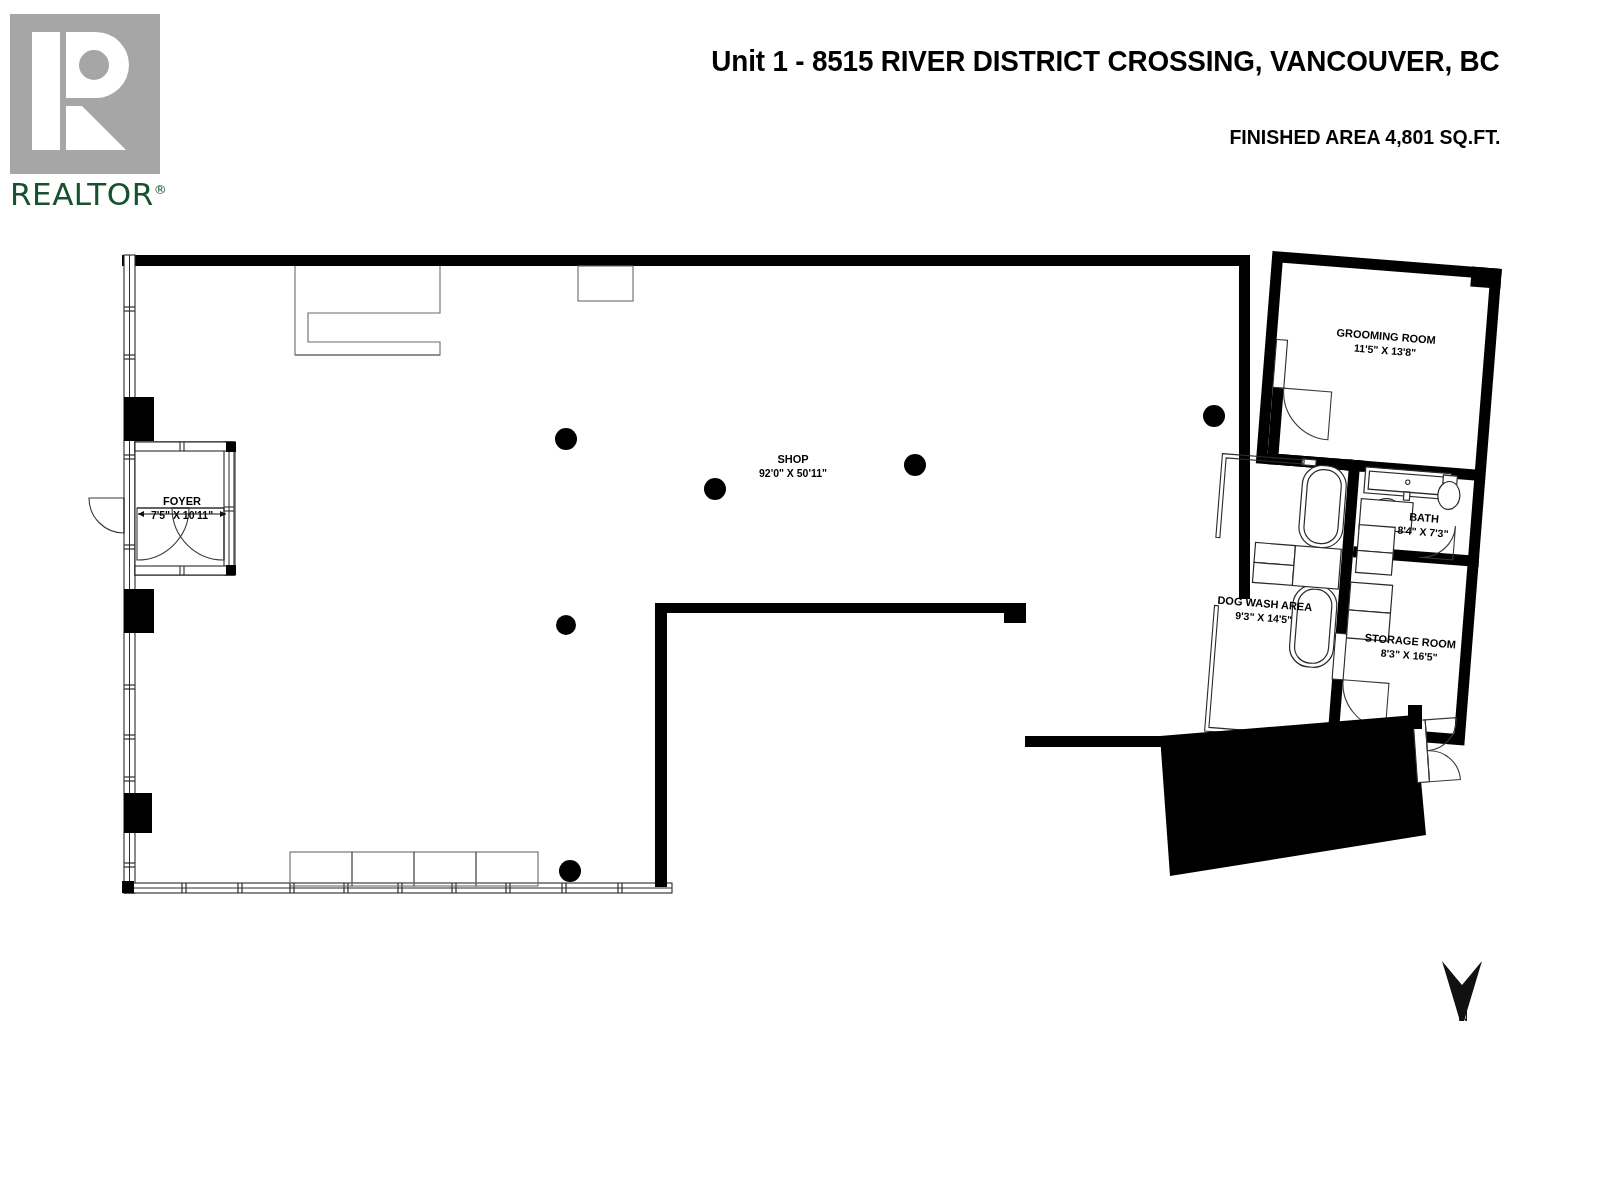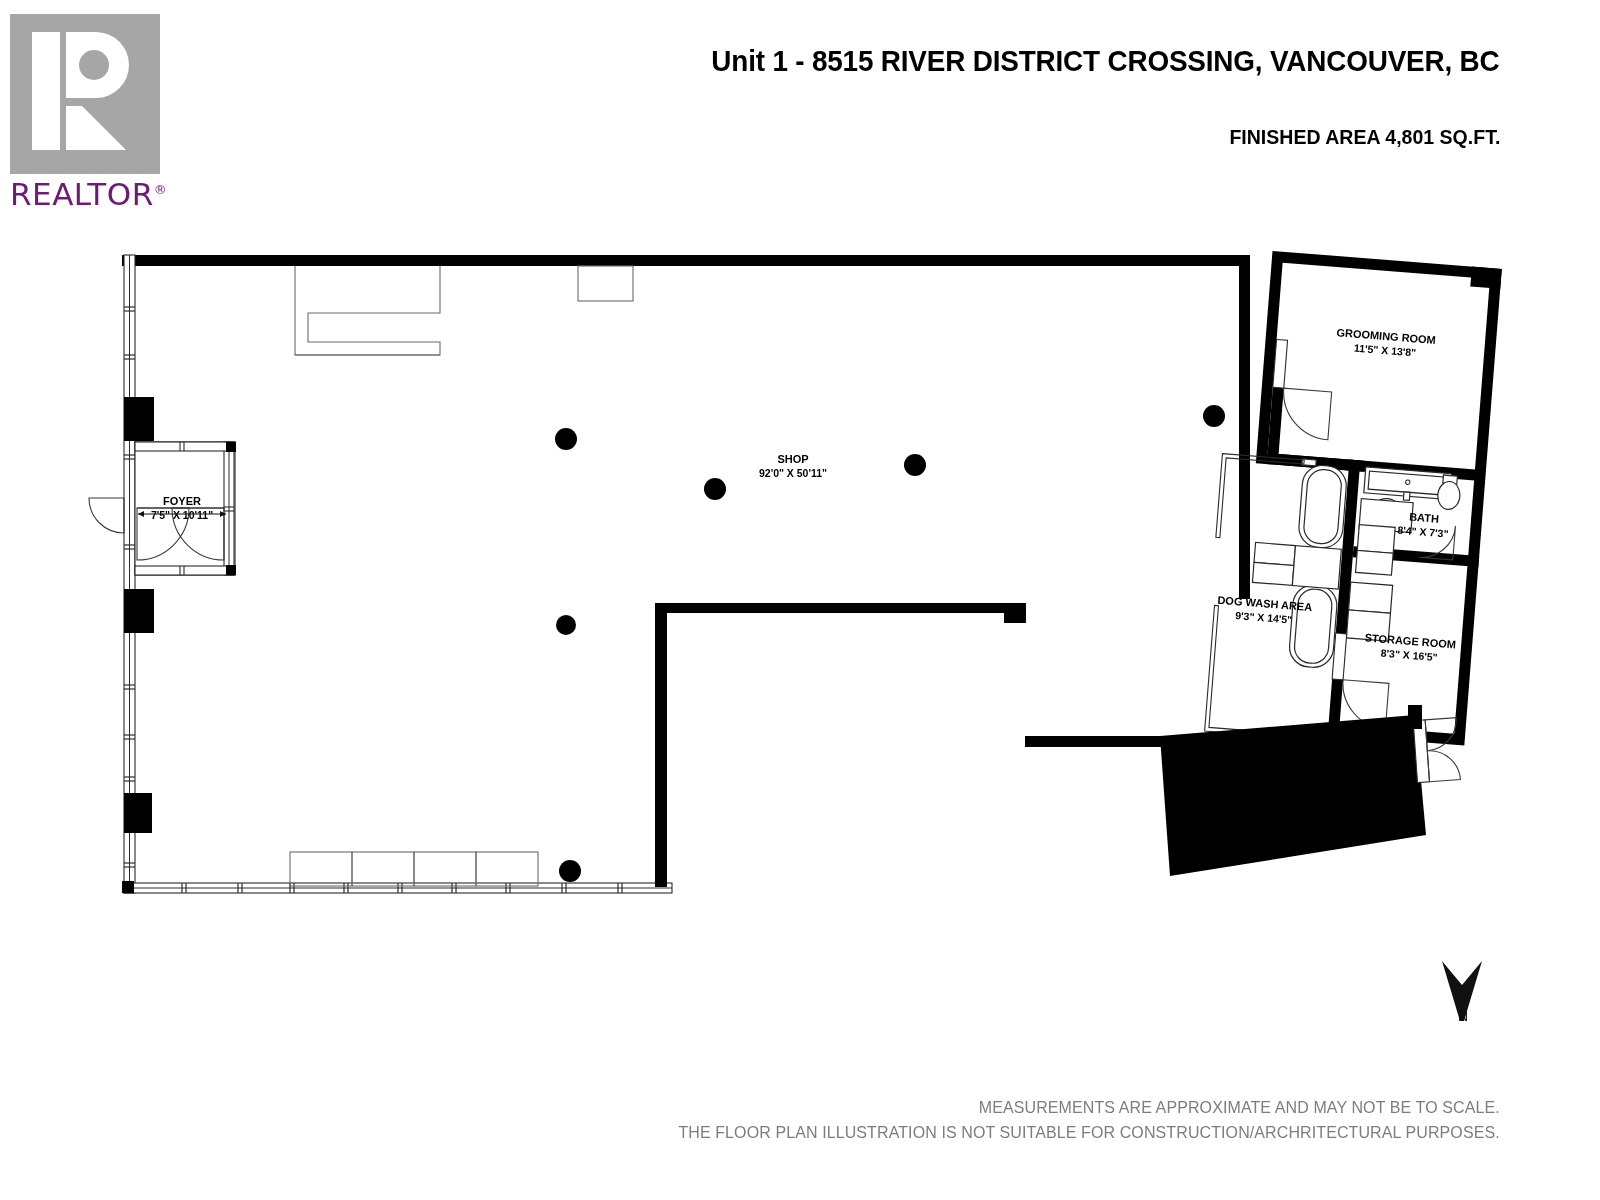--- a/index.html
+++ b/index.html
@@ -11,21 +11,21 @@
     overflow:hidden;
   }
   #page{position:relative;width:1600px;height:1200px;background:#fff;}
 
   
   .logo-wrap{position:absolute;left:10px;top:14px;width:190px;height:190px;}
   .logo-block{width:150px;height:160px;background:#a6a6a6;position:relative;}
   .logo-block svg{position:absolute;left:0;top:0;}
   .logo-word{
     font-family:"DejaVu Sans", sans-serif;
-    font-size:31px;letter-spacing:.5px;color:#701a75;
+    font-size:31px;letter-spacing:.5px;color:#14532d;
     margin-top:2px;font-weight:400;white-space:nowrap;
   }
   .logo-word sup{font-size:13px;vertical-align:super;}
 
   .title{
     position:absolute;right:100px;top:44px;
     font-size:30px;font-weight:bold;letter-spacing:-0.2px;
     font-family:"Liberation Sans", sans-serif;
     white-space:nowrap;
     text-align:right;
@@ -305,18 +305,14 @@
   </svg>
   </div>
 
   <div class="north">
     <svg width="60" height="80" viewBox="0 0 60 80">
       <path d="M 10 6 L 30 30 L 50 6 L 32 66 L 28 66 z" fill="#111"></path>
     </svg>
   </div>
   <div class="north-label">N</div>
 
-  <div class="footer">
-    <div>MEASUREMENTS ARE APPROXIMATE AND MAY NOT BE TO SCALE.</div>
-    <div>THE FLOOR PLAN ILLUSTRATION IS NOT SUITABLE FOR CONSTRUCTION/ARCHRITECTURAL PURPOSES.</div>
-  </div>
 
 </div>
 
 </body></html>

